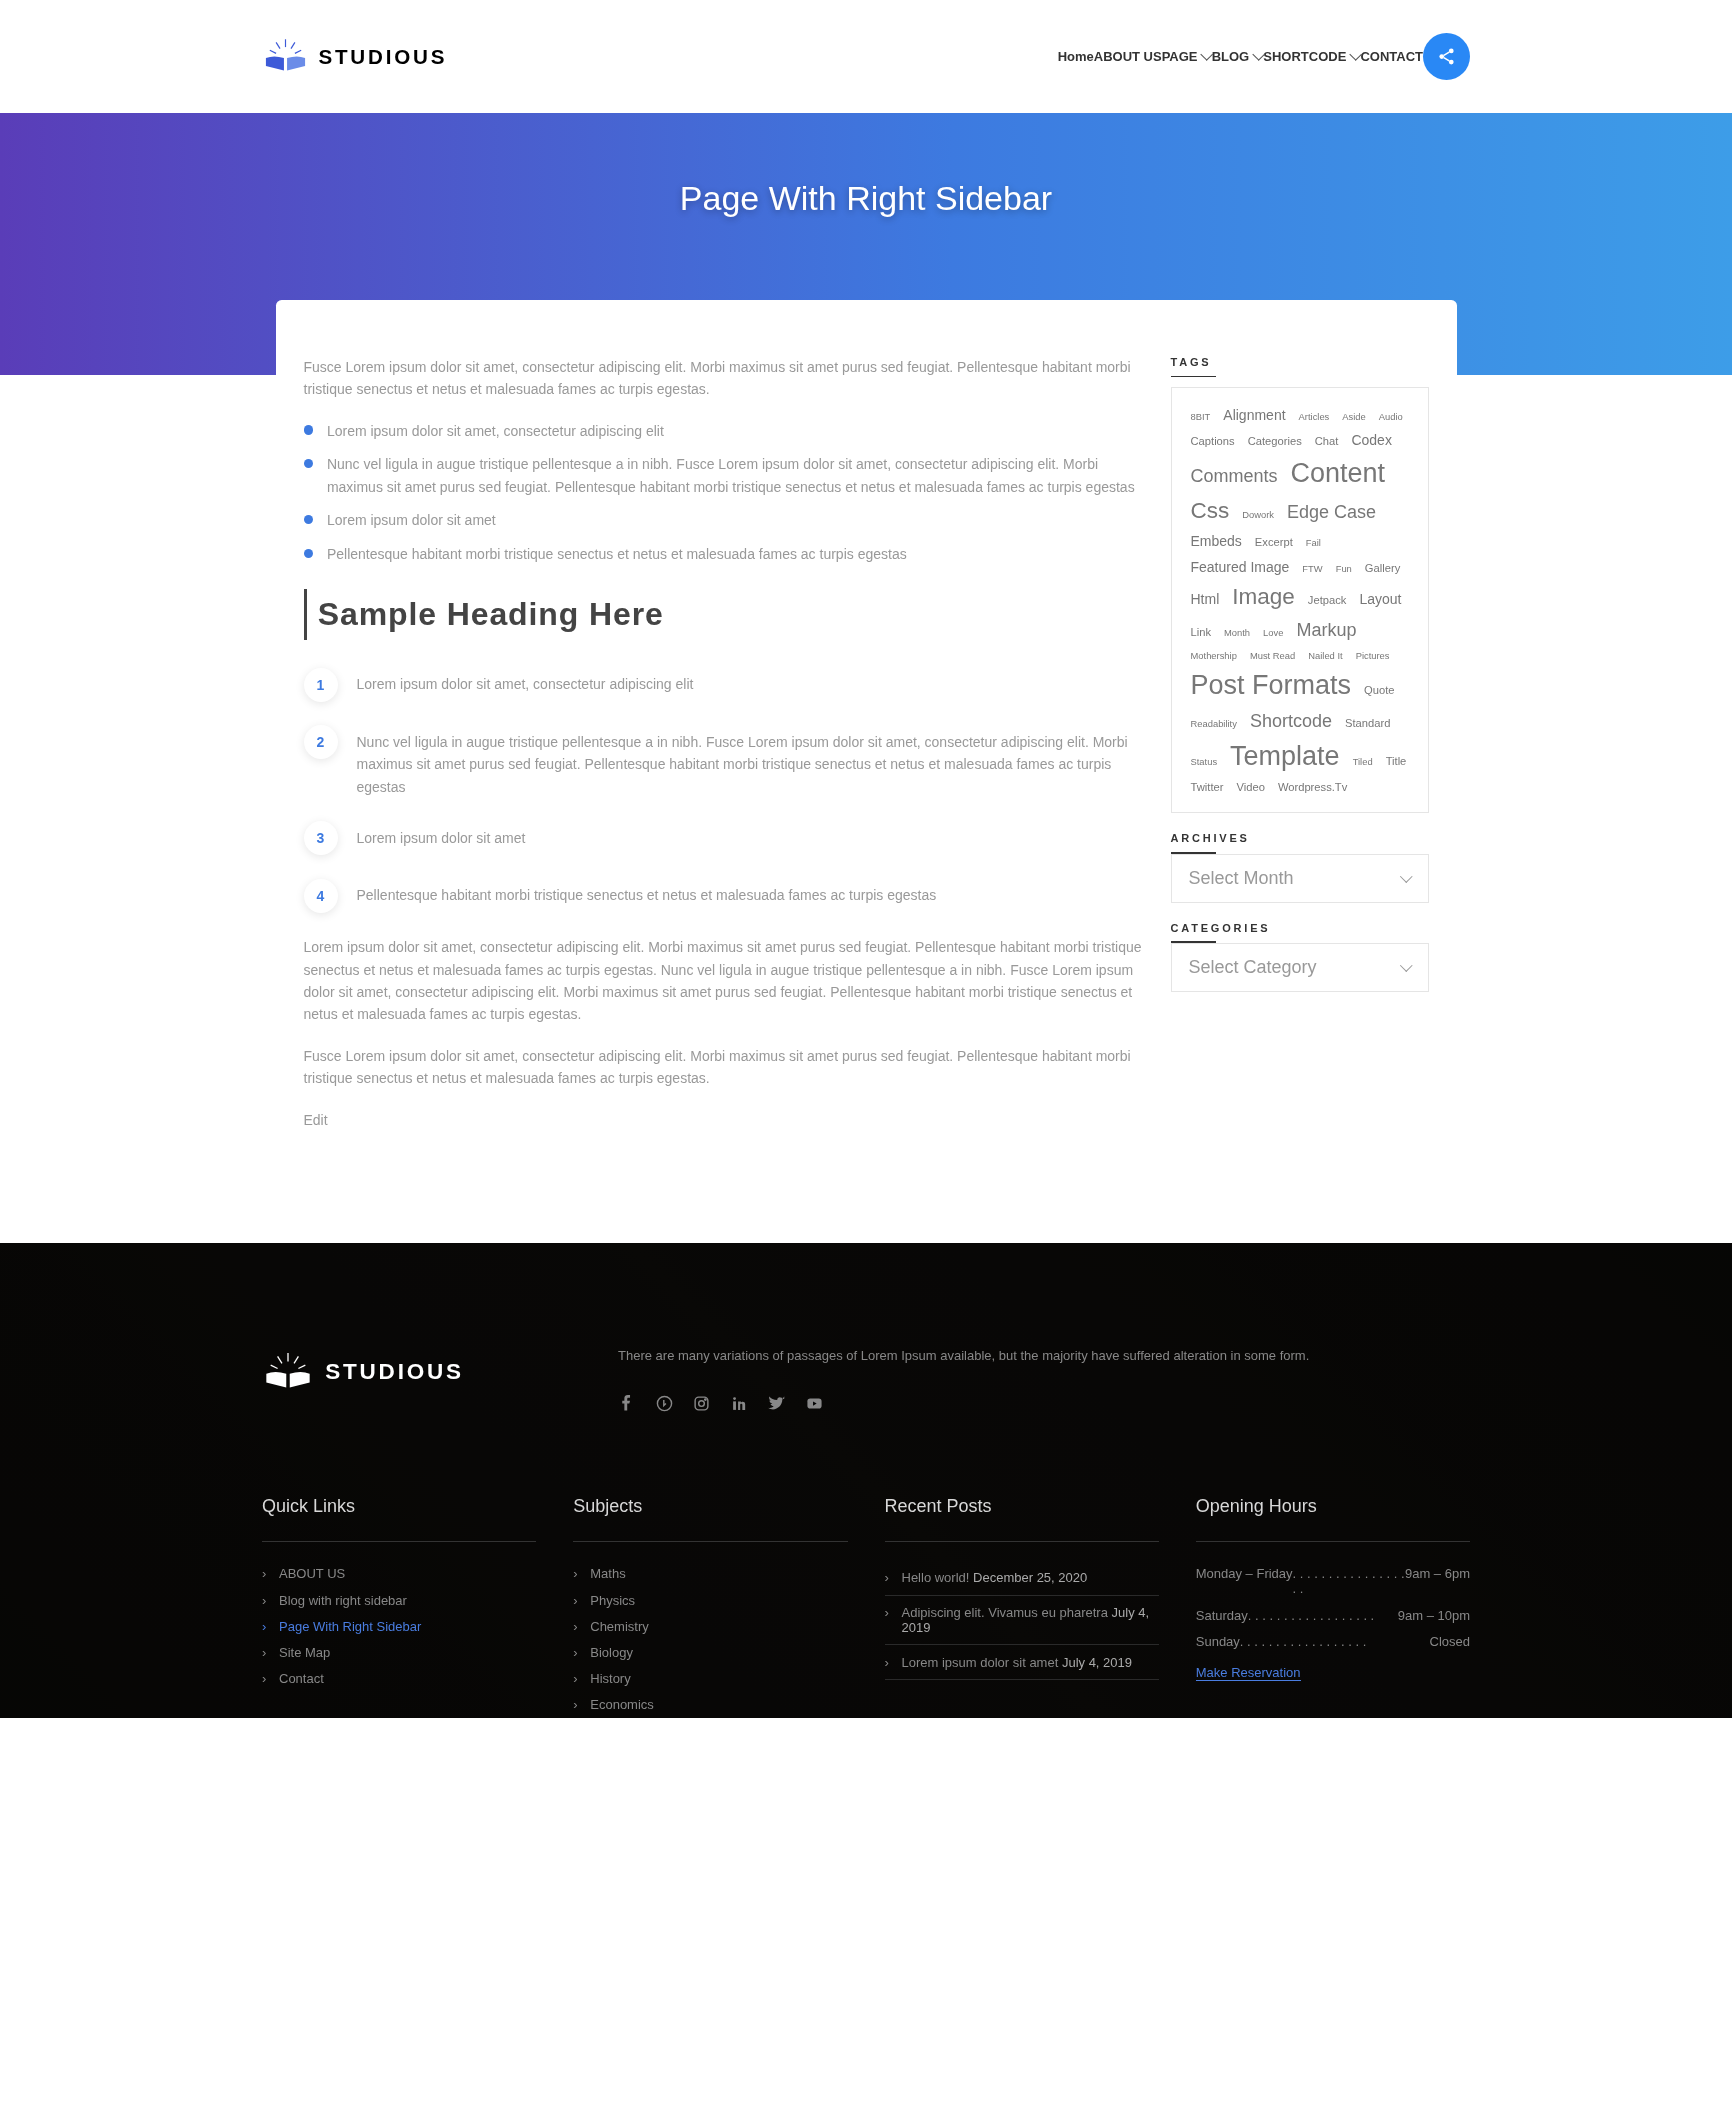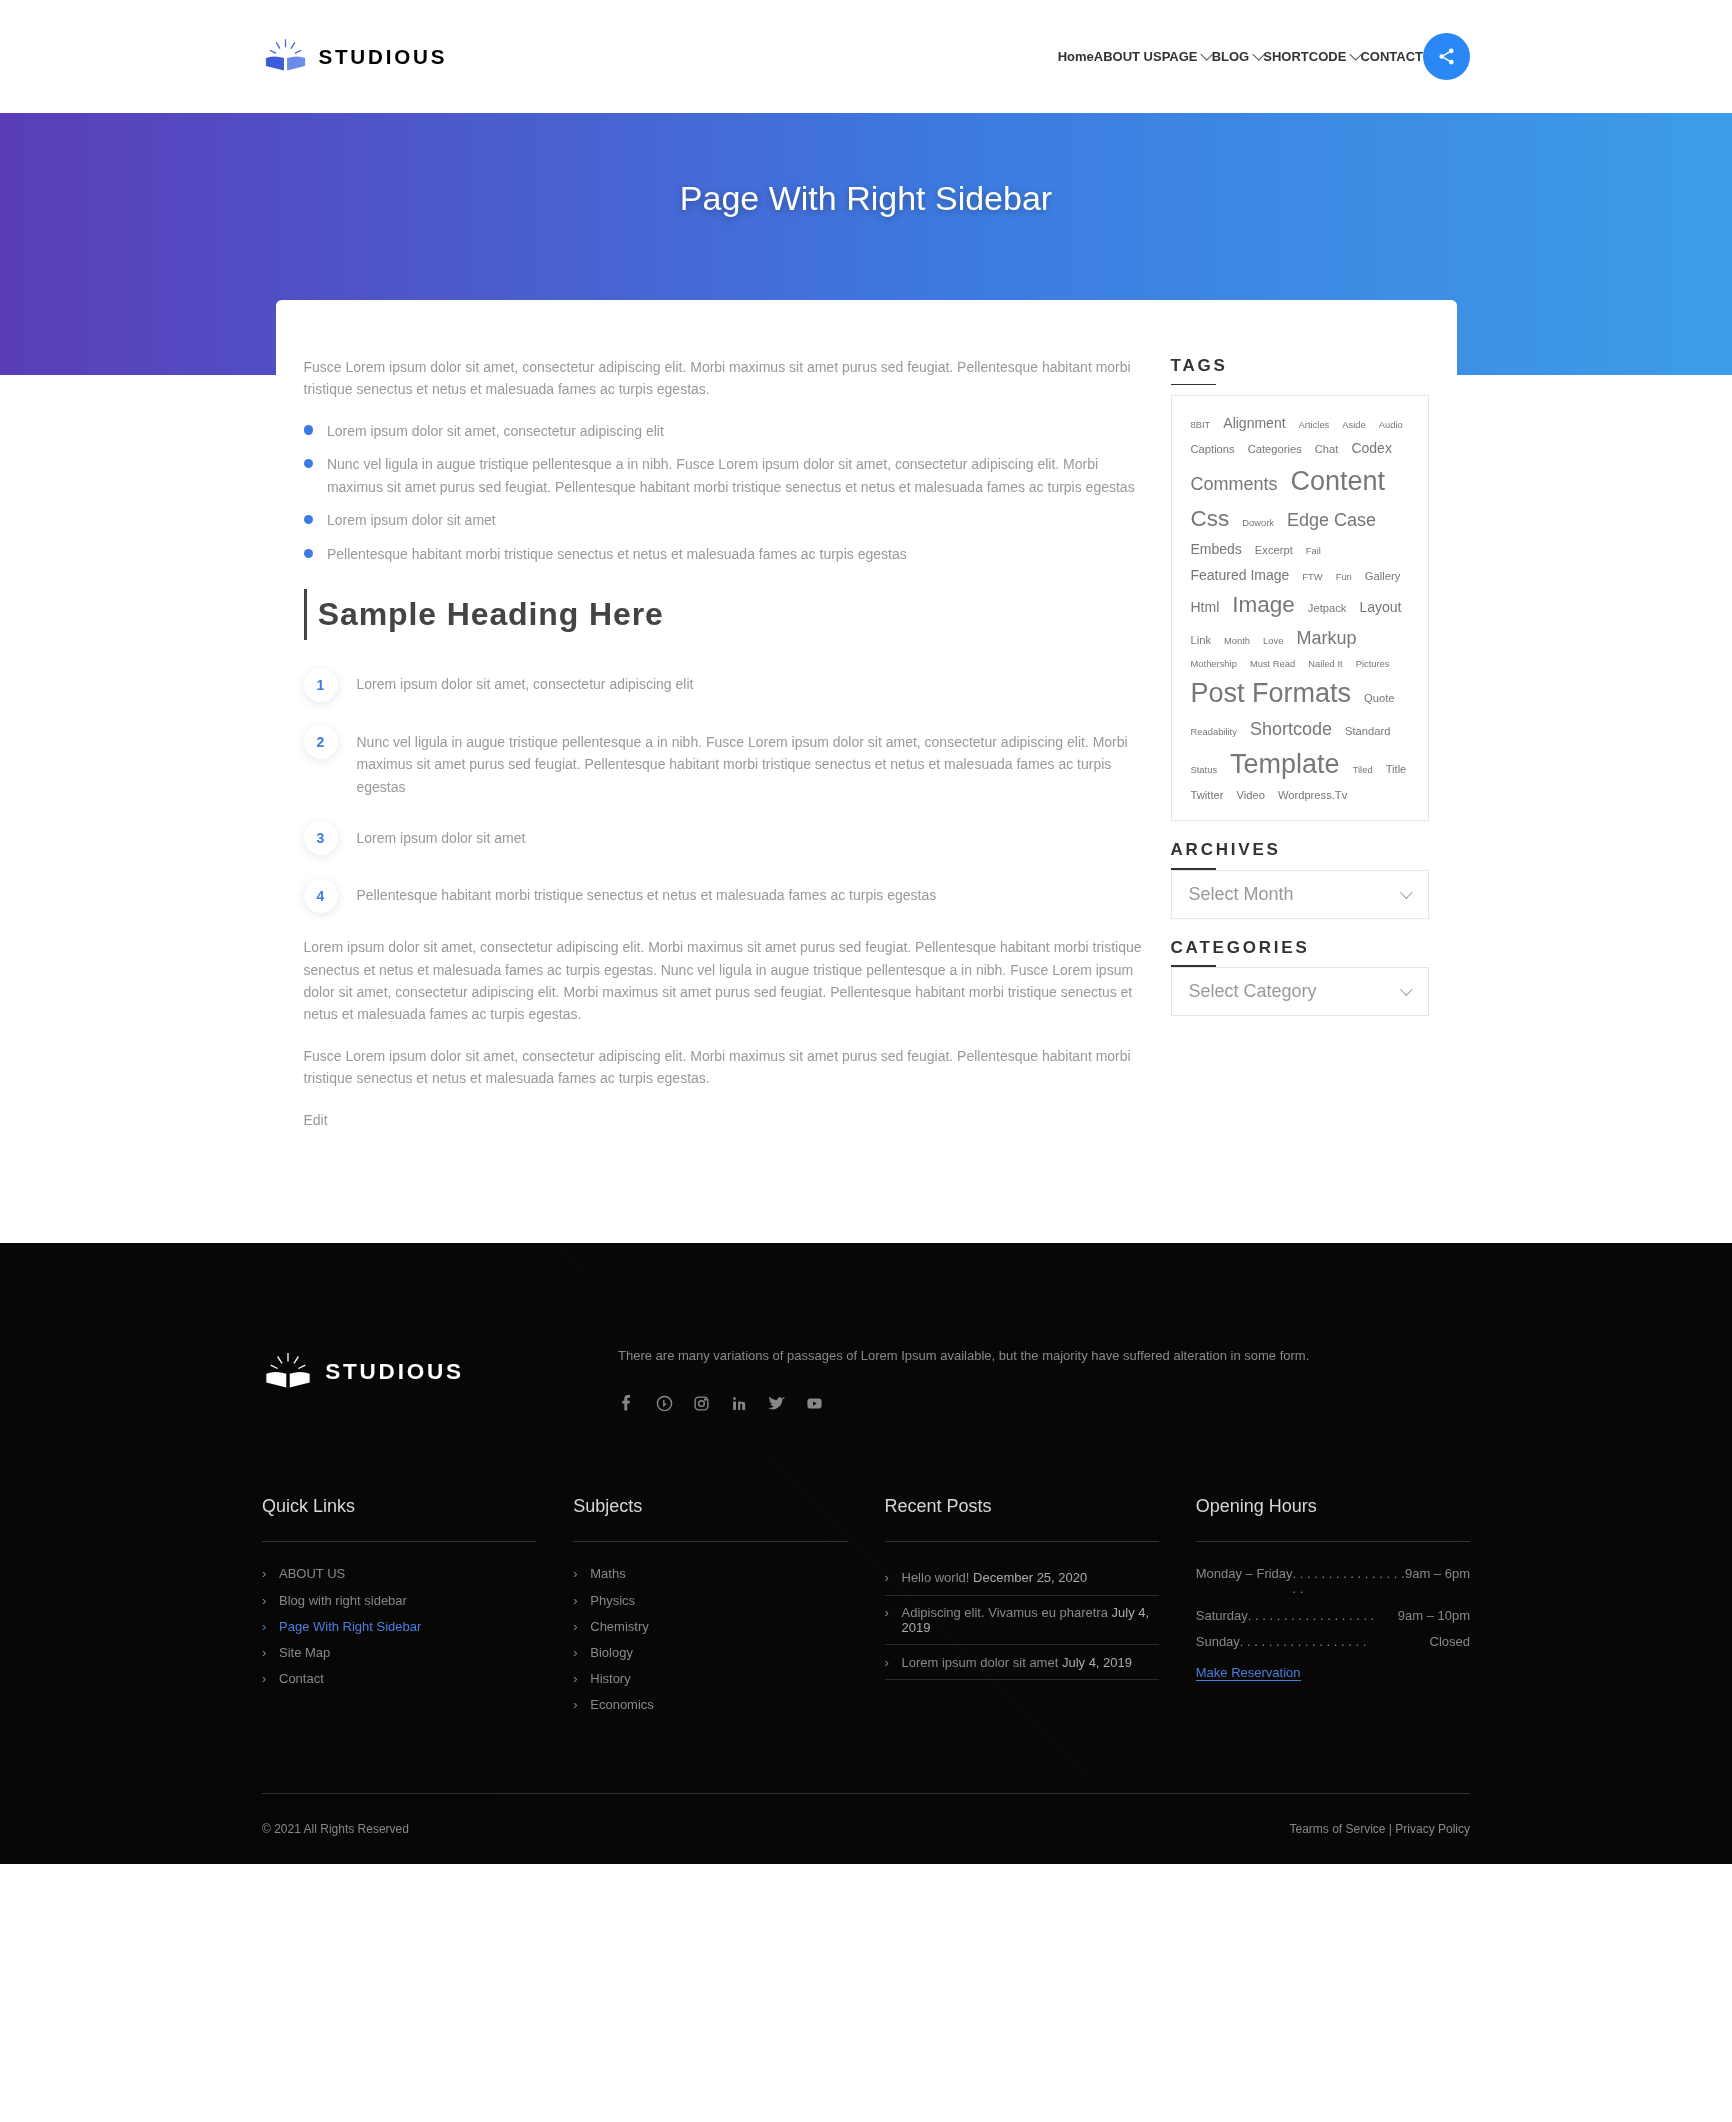--- a/index.html
+++ b/index.html
@@ -29,21 +29,21 @@
 .tags { display:flex; flex-wrap:wrap; gap:9.4px 13px; align-items:baseline; }
 .tag { color:#777; cursor:pointer; }
 .tag.xs { font-size:9.4px; }
 .tag.sm { font-size:11.2px; }
 .tag.md { font-size:14px; }
 .tag.lg { font-size:18px; }
 .tag.xl { font-size:22.5px; }
 .tag.xxl { font-size:27px; }
 .select-box { border:0.9px solid #e5e5e5; padding:13px 17px; color:#999; font-size:18px; position:relative; cursor:pointer; margin:-9.4px 0 19px; }
 .select-box::after { content:""; position:absolute; right:17px; top:17px; width:7.5px; height:7.5px; border-right:0.9px solid #999; border-bottom:0.9px solid #999; transform:rotate(45deg); }
-.simple-title { font-size:17px; font-weight:600; letter-spacing:2.8px; color:#333; margin:0 0 7.5px; }
+.simple-title { font-size:11px; font-weight:600; letter-spacing:2.8px; color:#333; margin:0 0 7.5px; }
 .simple-title::after { content:""; display:block; width:45px; height:1.9px; background:#333; margin-top:7.5px; margin-bottom:9.4px; }
 .footer { background:linear-gradient(rgba(0,0,0,0.85),rgba(0,0,0,0.85)),linear-gradient(45deg,#2a2520,#3a3328,#2a2520); padding:103px 262px 0; color:#888; position:relative; margin-top:56px; }
 .footer-top { display:flex; gap:47px; margin-bottom:84px; }
 .footer-logo-col { width:309px; }
 .footer-logo { display:flex; align-items:center; gap:11.2px; }
 .footer-logo-text { color:#fff; font-weight:800; letter-spacing:2.8px; font-size:22.5px; }
 .footer-desc-col { flex:1; }
 .footer-desc { font-size:13px; line-height:1.6; margin-bottom:28px; }
 .social { display:flex; gap:20.6px; }
 .social-icon { color:#888; cursor:pointer; width:17px; height:17px; }
@@ -304,20 +304,14 @@
           <div class="hours-row">
             <span>Sunday</span>
             <span class="hours-dots"> . . . . . . . . . . . . . . . . . . </span>
             <span>Closed</span>
           </div>
         </div>
       <span class="reservation">Make Reservation</span>
     </div>
   </div>
 
-  <div class="footer-bottom">
-    <span>© 2021 All Rights Reserved</span>
-    <span>
-      <span>Tearms of Service</span><span> | </span><span>Privacy Policy</span>
-    </span>
-  </div>
 </div>
 
 
 </body></html>

